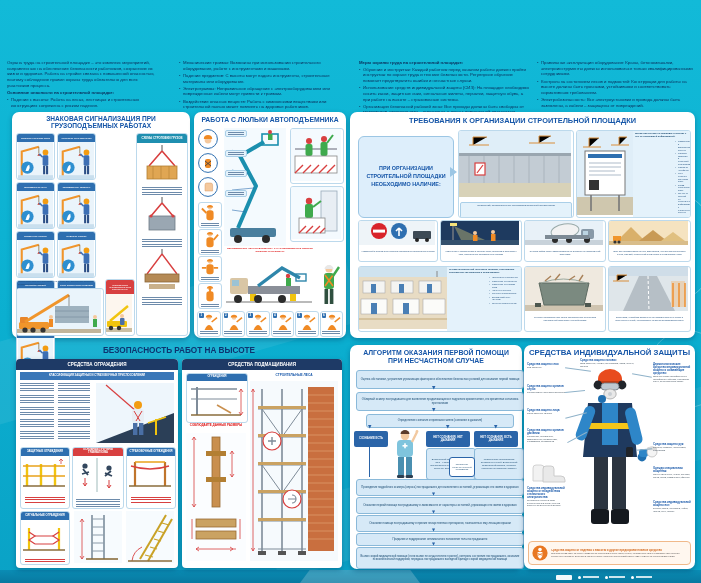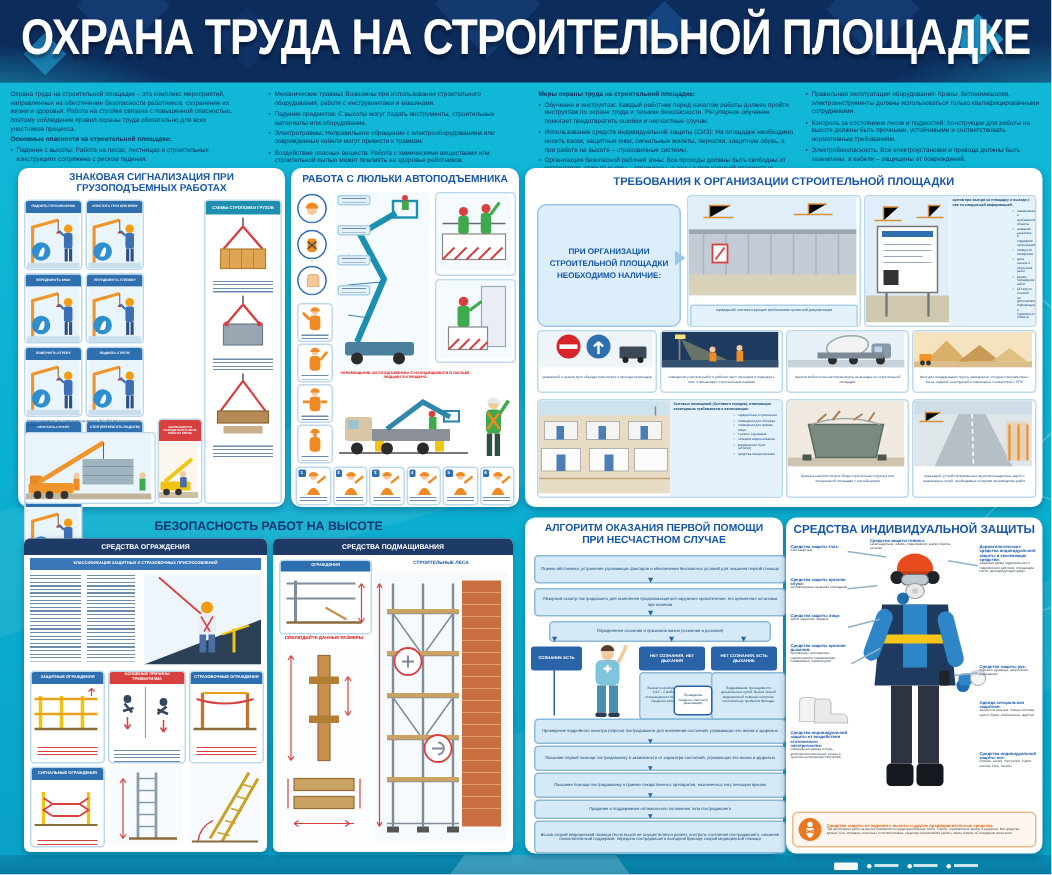--- a/index.html
+++ b/index.html
@@ -38,32 +38,20 @@
 
 <div id="poster">
 
   <div class="a" style="left:-60px;top:300px;width:420px;height:80px;background:rgba(255,255,255,.07);transform:rotate(-16deg)"></div>
   <div class="a" style="left:260px;top:440px;width:520px;height:70px;background:rgba(255,255,255,.06);transform:rotate(-16deg)"></div>
   <div class="a" style="left:596px;top:186px;width:120px;height:120px;border:1px solid rgba(255,255,255,.3);border-radius:50%"></div>
   <div class="a" style="left:648px;top:330px;width:76px;height:76px;border:1px solid rgba(255,255,255,.25);border-radius:50%"></div>
   <div class="a" style="left:0;top:570px;width:701px;height:13px;background:linear-gradient(#0a8cb4,#0879a0)"></div>
   <div class="a" style="left:300px;top:570px;width:120px;height:13px;background:rgba(255,255,255,.2);clip-path:polygon(8% 0,92% 0,100% 100%,0 100%)"></div>
 
-  <div class="a" style="left:0;top:0;width:701px;height:55px;background:#0c2c5c;overflow:hidden;z-index:5">
-    <div class="dm" style="left:60px;top:-18px;width:44px;height:44px;background:#143a72"></div>
-    <div class="dm" style="left:150px;top:10px;width:30px;height:30px;background:#0f3166"></div>
-    <div class="dm" style="left:300px;top:-22px;width:50px;height:50px;background:#123a6e"></div>
-    <div class="dm" style="left:430px;top:6px;width:26px;height:26px;background:#185090;opacity:.7"></div>
-    <div class="dm" style="left:560px;top:-16px;width:44px;height:44px;background:#143a72"></div>
-    <div class="dm" style="left:640px;top:14px;width:24px;height:24px;background:#1f9fd0;opacity:.85"></div>
-    <div class="dm" style="left:20px;top:26px;width:20px;height:20px;background:#1f9fd0;opacity:.6"></div>
-    <div class="a" style="left:-30px;top:25px;width:180px;height:50px;background:radial-gradient(ellipse at left bottom,rgba(30,185,215,.8),transparent 65%)"></div>
-    <div class="a" style="right:-20px;top:22px;width:150px;height:46px;background:radial-gradient(ellipse at right bottom,rgba(30,185,215,.6),transparent 65%)"></div>
-    <div class="a" style="left:0;top:10px;width:701px;text-align:center;color:#fff;font-weight:bold;font-size:29px;letter-spacing:-.5px;transform:scale(.98,1.15);text-shadow:0 2px 2px rgba(0,0,0,.35)">ОХРАНА ТРУДА НА СТРОИТЕЛЬНОЙ ПЛОЩАДКЕ</div>
-  </div>
 
   <div class="a intro-col" style="left:7px;top:60px;width:152px">
     <div>Охрана труда на строительной площадке – это комплекс мероприятий, направленных на обеспечение безопасности работников, сохранение их жизни и здоровья. Работа на стройке связана с повышенной опасностью, поэтому соблюдение правил охраны труда обязательно для всех участников процесса.</div>
     <div class="hd">Основные опасности на строительной площадке:</div>
     <ul>
         <li>Падение с высоты: Работа на лесах, лестницах и строительных конструкциях сопряжена с риском падения.</li>
       </ul>
   </div>
   <div class="a intro-col" style="left:179px;top:60px;width:170px">
     <ul>

